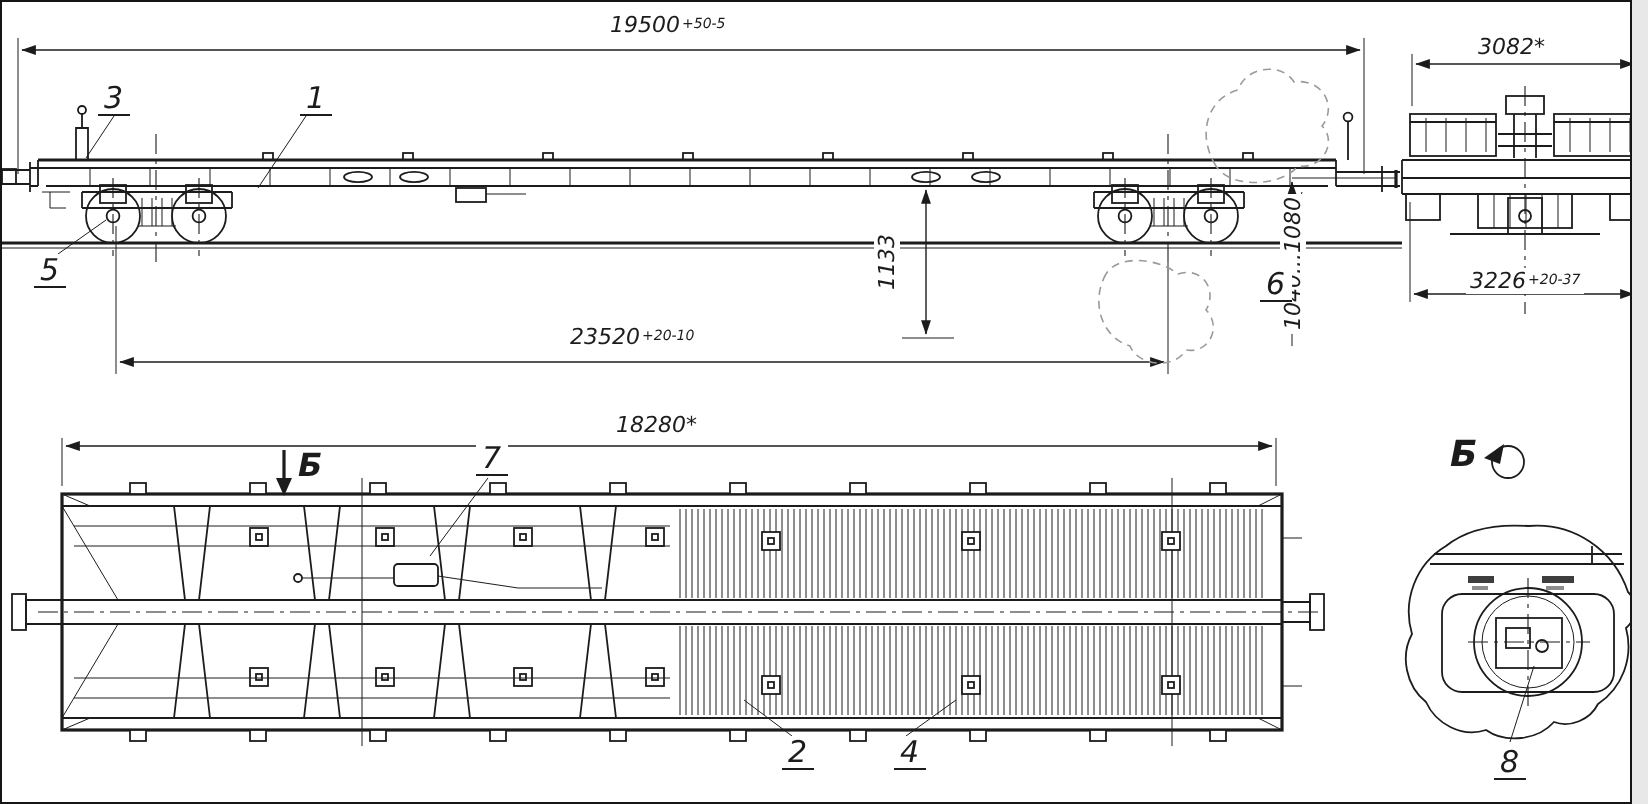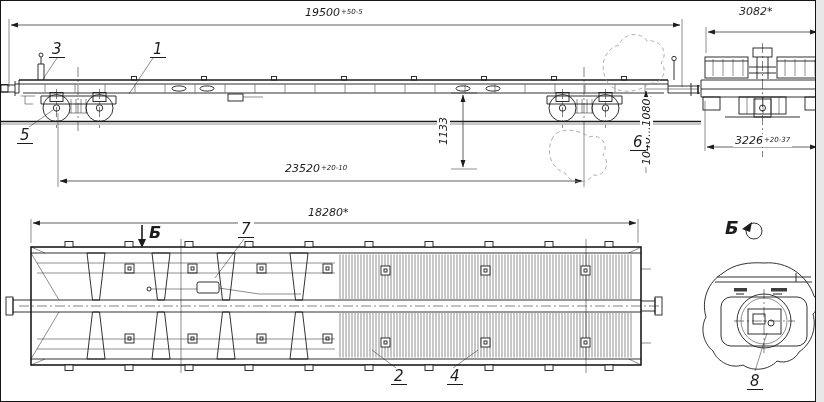--- a/index.html
+++ b/index.html
@@ -491,21 +491,21 @@
 </div>
 
 <div class="dim-label vdim" style="left:449px;top:133px">
   <span>1133</span>
 </div>
 
 <div class="dim-label vdim" style="left:652px;top:153px">
   <span>1040...1080</span>
 </div>
 
-<div class="dim-label" style="left:736px;top:4px">
+<div class="dim-label" style="left:736px;top:16px">
   <span>3082*</span>
 </div>
 
 <div class="dim-label" style="left:732px;top:133px">
   <span>3226</span>
       <span class="tol">
         <span>+20</span>
         <span>-37</span>
       </span>
 </div>

